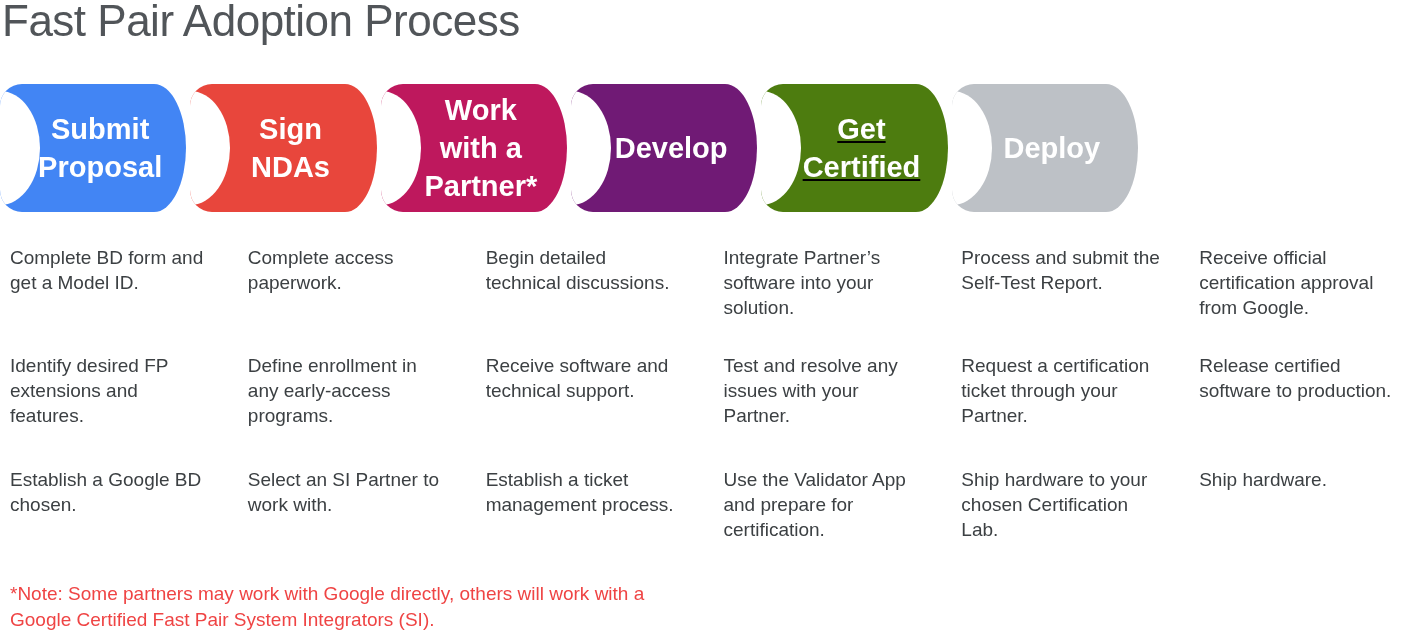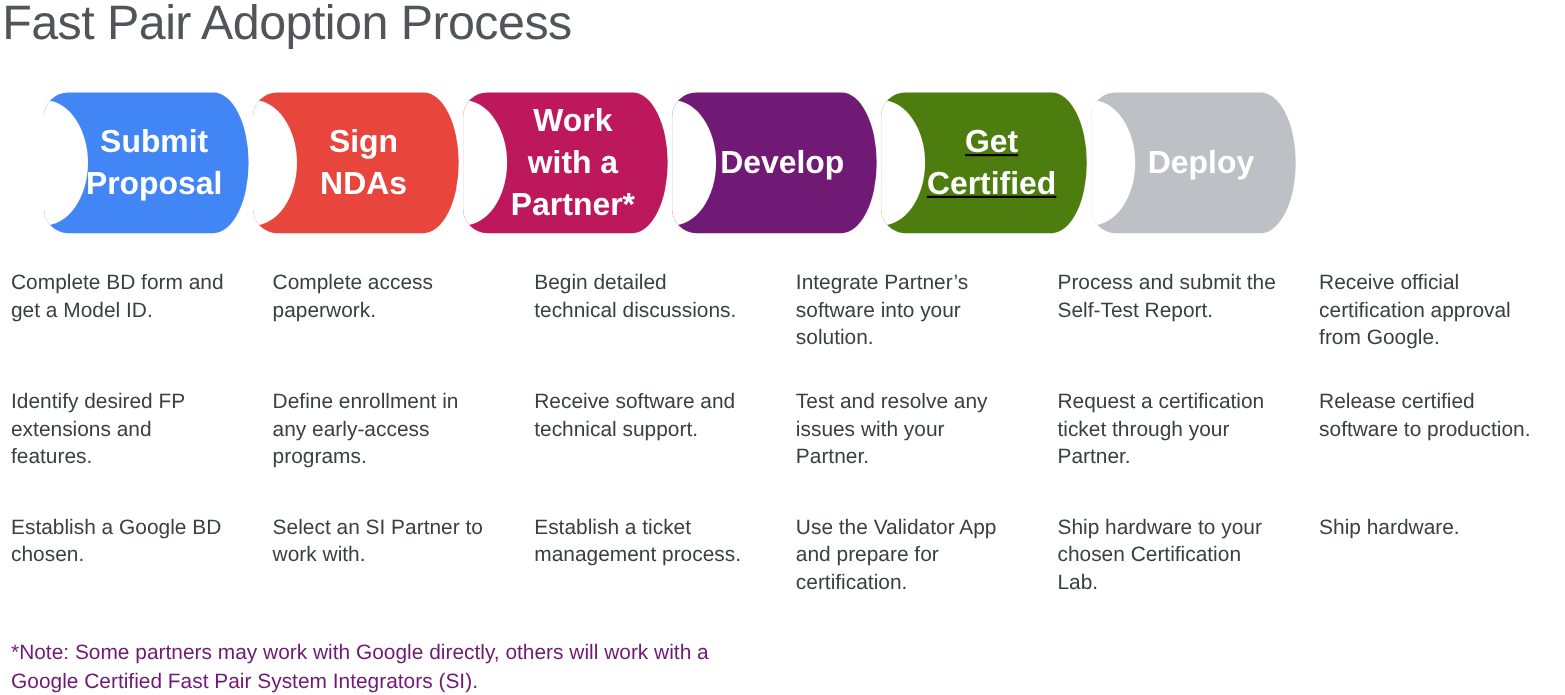--- a/index.html
+++ b/index.html
@@ -28,21 +28,20 @@
   }
   
   .stages {
     position: absolute;
     top: 84px;
     left: 0;
     width: 1138px;
     height: 128px;
     display: flex;
     gap: 4px;
-    padding-left: 40px;
   }
   .stage {
     position: relative;
     flex: 1;
     height: 128px;
     overflow: hidden;
     
     border-radius: 22px 32px 32px 22px / 22px 64px 64px 22px;
     display: flex;
     align-items: center;
@@ -90,21 +89,21 @@
   }
   .row-1 { height: 108px; }
   .row-2 { height: 114px; }
   .footnote {
     position: absolute;
     top: 581px;
     left: 10px;
     max-width: 720px;
     font-size: 19px;
     line-height: 26px;
-    color: #701a75;
+    color: #ef4444;
     white-space: pre-line;
   }
 </style>
 </head>
 <body>
 
 <div class="page">
 
   <h1 class="title">Fast Pair Adoption Process</h1>
 

